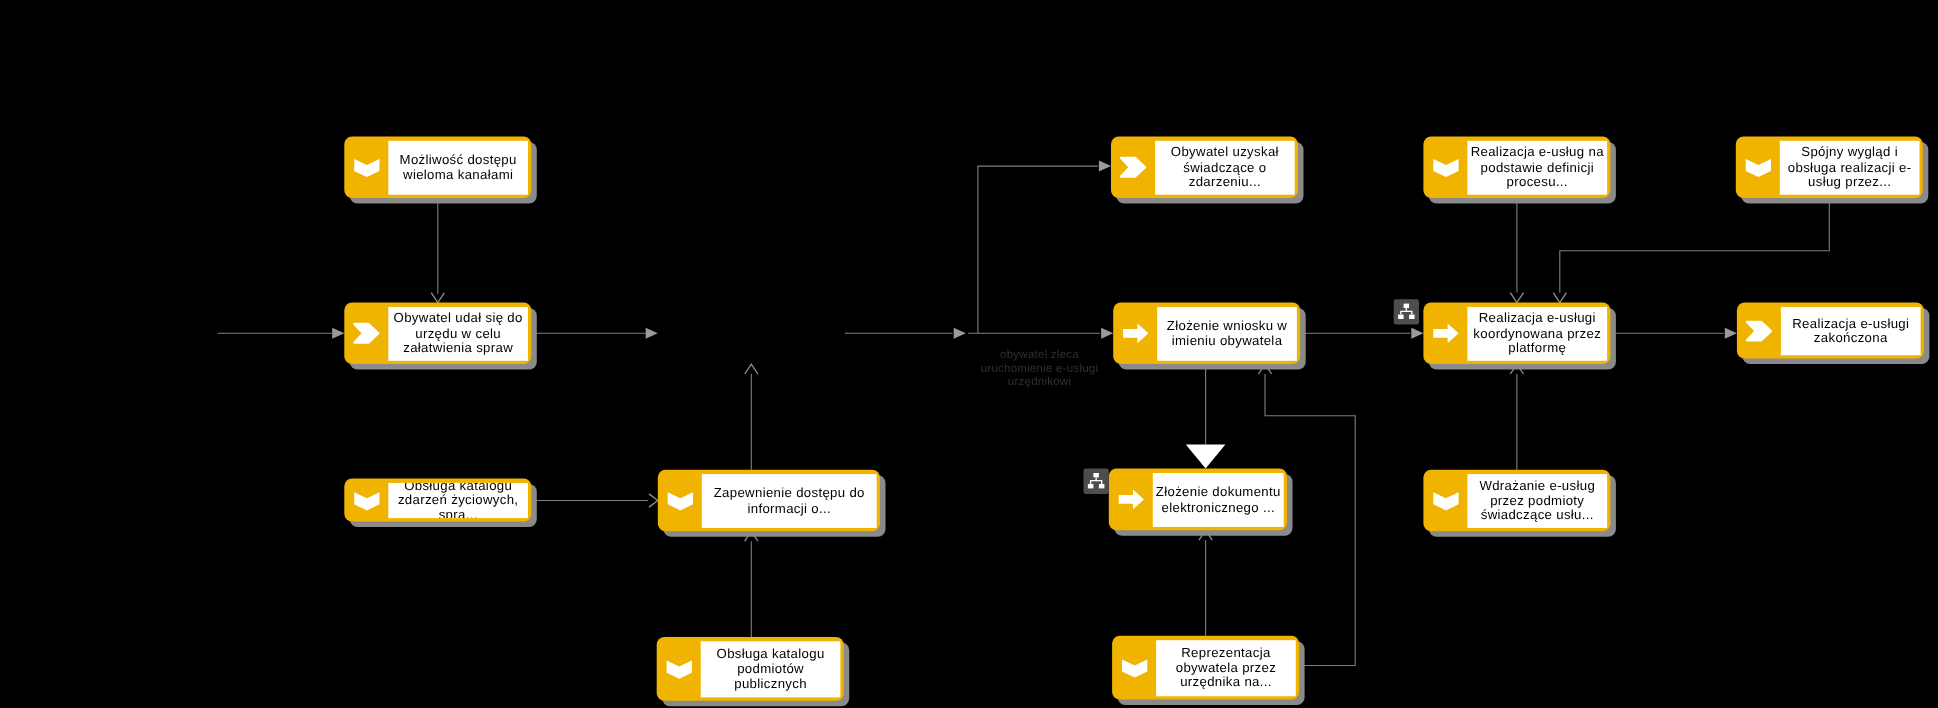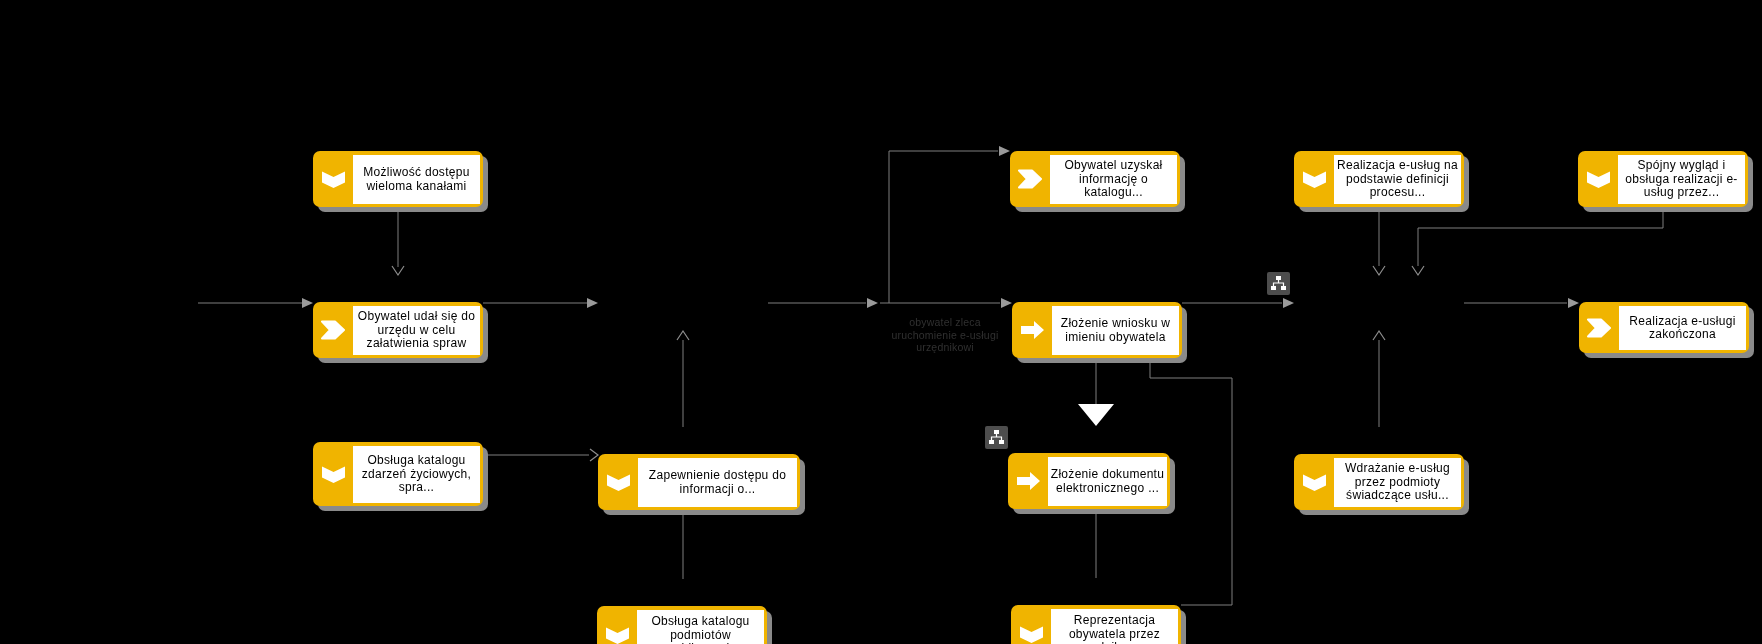--- a/index.html
+++ b/index.html
@@ -4,21 +4,21 @@
 <style>
   html,body{margin:0;padding:0;}
   body{
     width:1762px;height:644px;background:#000;
     font-family:"Liberation Sans",sans-serif;position:relative;overflow:hidden;
   }
   .stage{position:absolute;left:0;top:0;width:1762px;height:644px;}
   svg.connectors{position:absolute;left:0;top:0;}
   .node{
     position:absolute;background:#F0B400;border-radius:7px;
-    box-shadow:5px 5px 0 #8a8a8a;cursor:pointer;margin-top:27px;
+    box-shadow:5px 5px 0 #8a8a8a;cursor:pointer;
   }
   .node .glyph{
     position:absolute;left:8px;top:50%;transform:translateY(-50%);
     width:25px;height:21px;
   }
   .node .body{
     position:absolute;left:40px;top:4px;right:3px;bottom:3px;background:#fff;
     display:flex;align-items:center;justify-content:center;text-align:center;
     font-size:12px;line-height:13.5px;letter-spacing:0.3px;color:#000;
     padding:1px 2px;overflow:hidden;
@@ -116,21 +116,21 @@
   </div>
 
   <div class="node" style="left:313px;top:275px;width:170px;height:56px">
     <svg class="glyph" viewBox="0 0 25 21">
       <polygon points="1,2 14,2 23,10.5 14,19 1,19 9,10.5" fill="#fff" stroke="#fff" stroke-width="2" stroke-linejoin="round"></polygon>
     </svg>
     <div class="body">Obywatel udał się do urzędu w celu załatwienia spraw</div>
   </div>
 
 
-  <div class="node" style="left:313px;top:415px;width:170px;height:64px">
+  <div class="node" style="left:313px;top:435px;width:170px;height:39px">
     <svg class="glyph" viewBox="0 0 25 21">
       <polygon points="1,3 12.5,8.5 24,3 24,14 12.5,19.5 1,14" fill="#fff"></polygon>
     </svg>
     <div class="body">Obsługa katalogu zdarzeń życiowych, spra...</div>
   </div>
 
   <div class="node" style="left:598px;top:427px;width:202px;height:56px">
     <svg class="glyph" viewBox="0 0 25 21">
       <polygon points="1,3 12.5,8.5 24,3 24,14 12.5,19.5 1,14" fill="#fff"></polygon>
     </svg>
@@ -141,21 +141,21 @@
     <svg class="glyph" viewBox="0 0 25 21">
       <polygon points="1,3 12.5,8.5 24,3 24,14 12.5,19.5 1,14" fill="#fff"></polygon>
     </svg>
     <div class="body">Obsługa katalogu podmiotów publicznych</div>
   </div>
 
   <div class="node" style="left:1010px;top:124px;width:170px;height:56px">
     <svg class="glyph" viewBox="0 0 25 21">
       <polygon points="1,2 14,2 23,10.5 14,19 1,19 9,10.5" fill="#fff" stroke="#fff" stroke-width="2" stroke-linejoin="round"></polygon>
     </svg>
-    <div class="body">Obywatel uzyskał informację o katalogu...</div>
+    <div class="body">Obywatel uzyskał świadczące o zdarzeniu...</div>
   </div>
 
   <div class="node" style="left:1012px;top:275px;width:170px;height:56px">
     <svg class="glyph" viewBox="0 0 25 21">
       <path d="M1 6.5 H14 V1.5 L24 10.5 L14 19.5 V14.5 H1 Z" fill="#fff"></path>
     </svg>
     <div class="body">Złożenie wniosku w imieniu obywatela</div>
   </div>
 
   <div class="node" style="left:1008px;top:426px;width:162px;height:56px">
@@ -179,20 +179,26 @@
     <div class="body">Realizacja e-usług na podstawie definicji procesu...</div>
   </div>
 
   <div class="node" style="left:1578px;top:124px;width:170px;height:56px">
     <svg class="glyph" viewBox="0 0 25 21">
       <polygon points="1,3 12.5,8.5 24,3 24,14 12.5,19.5 1,14" fill="#fff"></polygon>
     </svg>
     <div class="body">Spójny wygląd i obsługa realizacji e-usług przez...</div>
   </div>
 
+  <div class="node" style="left:1294px;top:275px;width:170px;height:56px">
+    <svg class="glyph" viewBox="0 0 25 21">
+      <path d="M1 6.5 H14 V1.5 L24 10.5 L14 19.5 V14.5 H1 Z" fill="#fff"></path>
+    </svg>
+    <div class="body">Realizacja e-usługi koordynowana przez platformę</div>
+  </div>
 
   <div class="node" style="left:1579px;top:275px;width:170px;height:51px">
     <svg class="glyph" viewBox="0 0 25 21">
       <polygon points="1,2 14,2 23,10.5 14,19 1,19 9,10.5" fill="#fff" stroke="#fff" stroke-width="2" stroke-linejoin="round"></polygon>
     </svg>
     <div class="body">Realizacja e-usługi zakończona</div>
   </div>
 
   <div class="node" style="left:1294px;top:427px;width:170px;height:56px">
     <svg class="glyph" viewBox="0 0 25 21">

